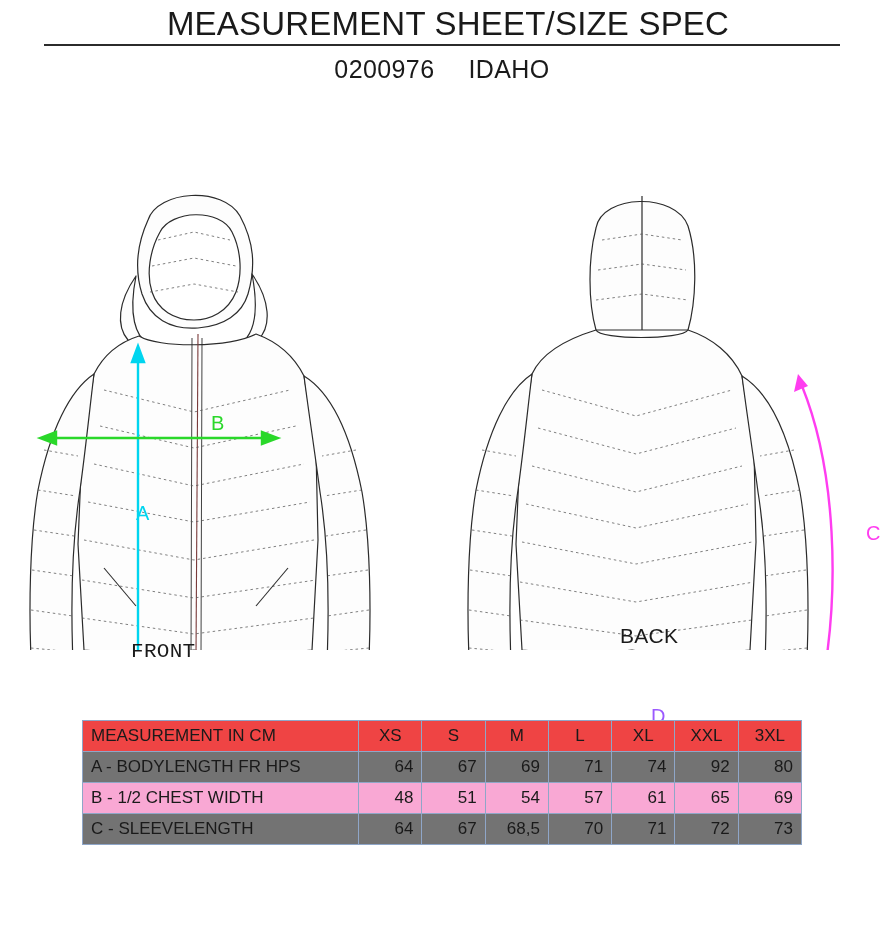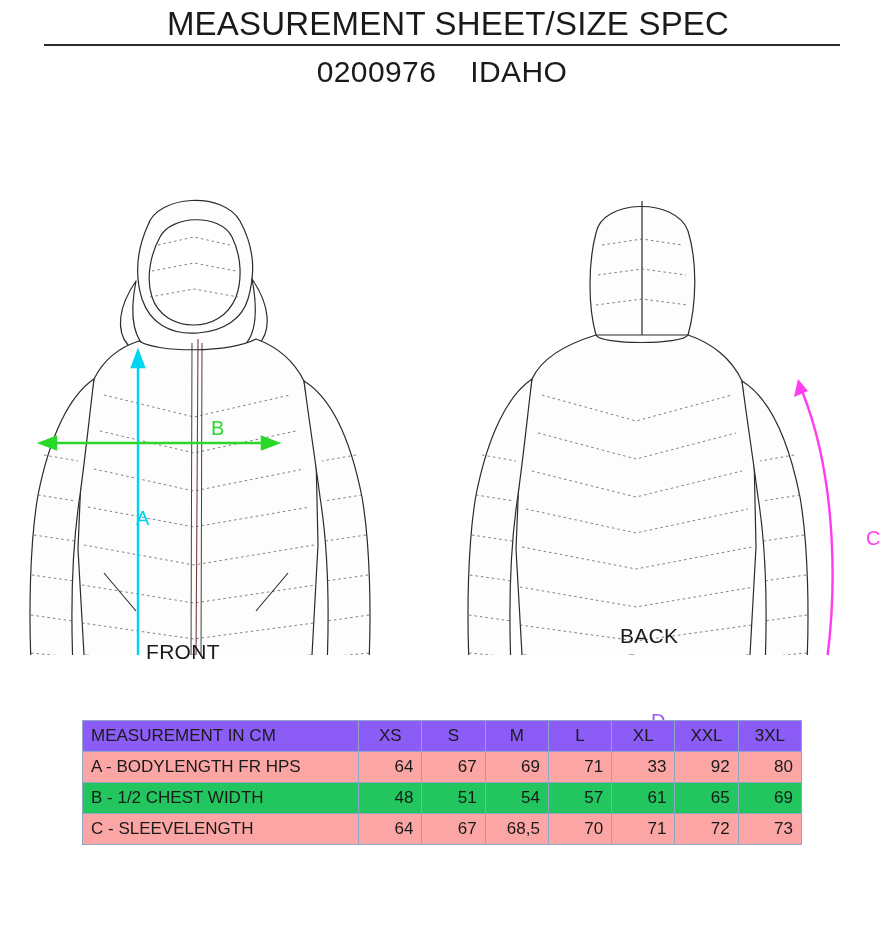--- a/index.html
+++ b/index.html
@@ -23,21 +23,21 @@
     line-height: 1.1;
     margin-left: 12px;
   }
   .title-rule {
     height: 2px;
     background: #2b2b2b;
     margin: 2px 44px 0 44px;
   }
   .subtitle {
     text-align: center;
-    font-size: 30px;
+    font-size: 25px;
     font-weight: 400;
     margin-top: 9px;
     letter-spacing: 0.4px;
   }
   .subtitle .code { margin-right: 34px; }
 
   
   .figures {
     position: relative;
     width: 884px;
@@ -50,21 +50,21 @@
   }
   .fig.front { left: 8px; width: 430px; height: 560px; }
   .fig.back  { left: 450px; width: 430px; height: 560px; }
 
   .caption {
     position: absolute;
     font-size: 21px;
     letter-spacing: 0.3px;
     color: #1a1a1a;
   }
-  .caption.front { left: 146px; top: 640px; }
+  .caption.front { left: 131px; top: 640px; font-family: Liberation Mono, monospace; }
   .caption.back  { left: 620px; top: 624px; }
 
   
   .mlabel {
     position: absolute;
     font-size: 20px;
     font-weight: 400;
   }
   .mlabel.a { left: 136px; top: 412px; color: #00d5ef; }
   .mlabel.b { left: 211px; top: 322px; color: #2ad82a; }
@@ -84,36 +84,36 @@
     font-size: 17px;
   }
   table.spec th, table.spec td {
     border: 1px solid #8fa6c8;
     height: 31px;
     padding: 0 8px;
     font-weight: 400;
     color: #1a1a1a;
   }
   table.spec thead th {
-    background: #8b5cf6;
+    background: #ef4444;
     text-align: center;
   }
   table.spec thead th.first {
     text-align: left;
     width: 275px;
   }
   table.spec tbody td.label {
     text-align: left;
   }
   table.spec tbody td.val {
     text-align: right;
     width: 63px;
   }
-  table.spec tbody tr.odd td { background: #fca5a5; }
-  table.spec tbody tr.even td { background: #22c55e; }
+  table.spec tbody tr.odd td { background: #737373; }
+  table.spec tbody tr.even td { background: #f9a8d4; }
 
   .footnote {
     position: absolute;
     left: 0; right: 0;
     top: 884px;
     text-align: center;
     font-size: 14.5px;
     color: #333;
     line-height: 1.45;
   }
@@ -281,21 +281,21 @@
           <th>3XL</th>
         </tr>
       </thead>
       <tbody>
         <tr class="odd">
           <td class="label">A - BODYLENGTH FR HPS</td>
           <td class="val">64</td>
           <td class="val">67</td>
           <td class="val">69</td>
           <td class="val">71</td>
-          <td class="val">33</td>
+          <td class="val">74</td>
           <td class="val">92</td>
           <td class="val">80</td>
         </tr>
         <tr class="even">
           <td class="label">B - 1/2 CHEST WIDTH</td>
           <td class="val">48</td>
           <td class="val">51</td>
           <td class="val">54</td>
           <td class="val">57</td>
           <td class="val">61</td>

